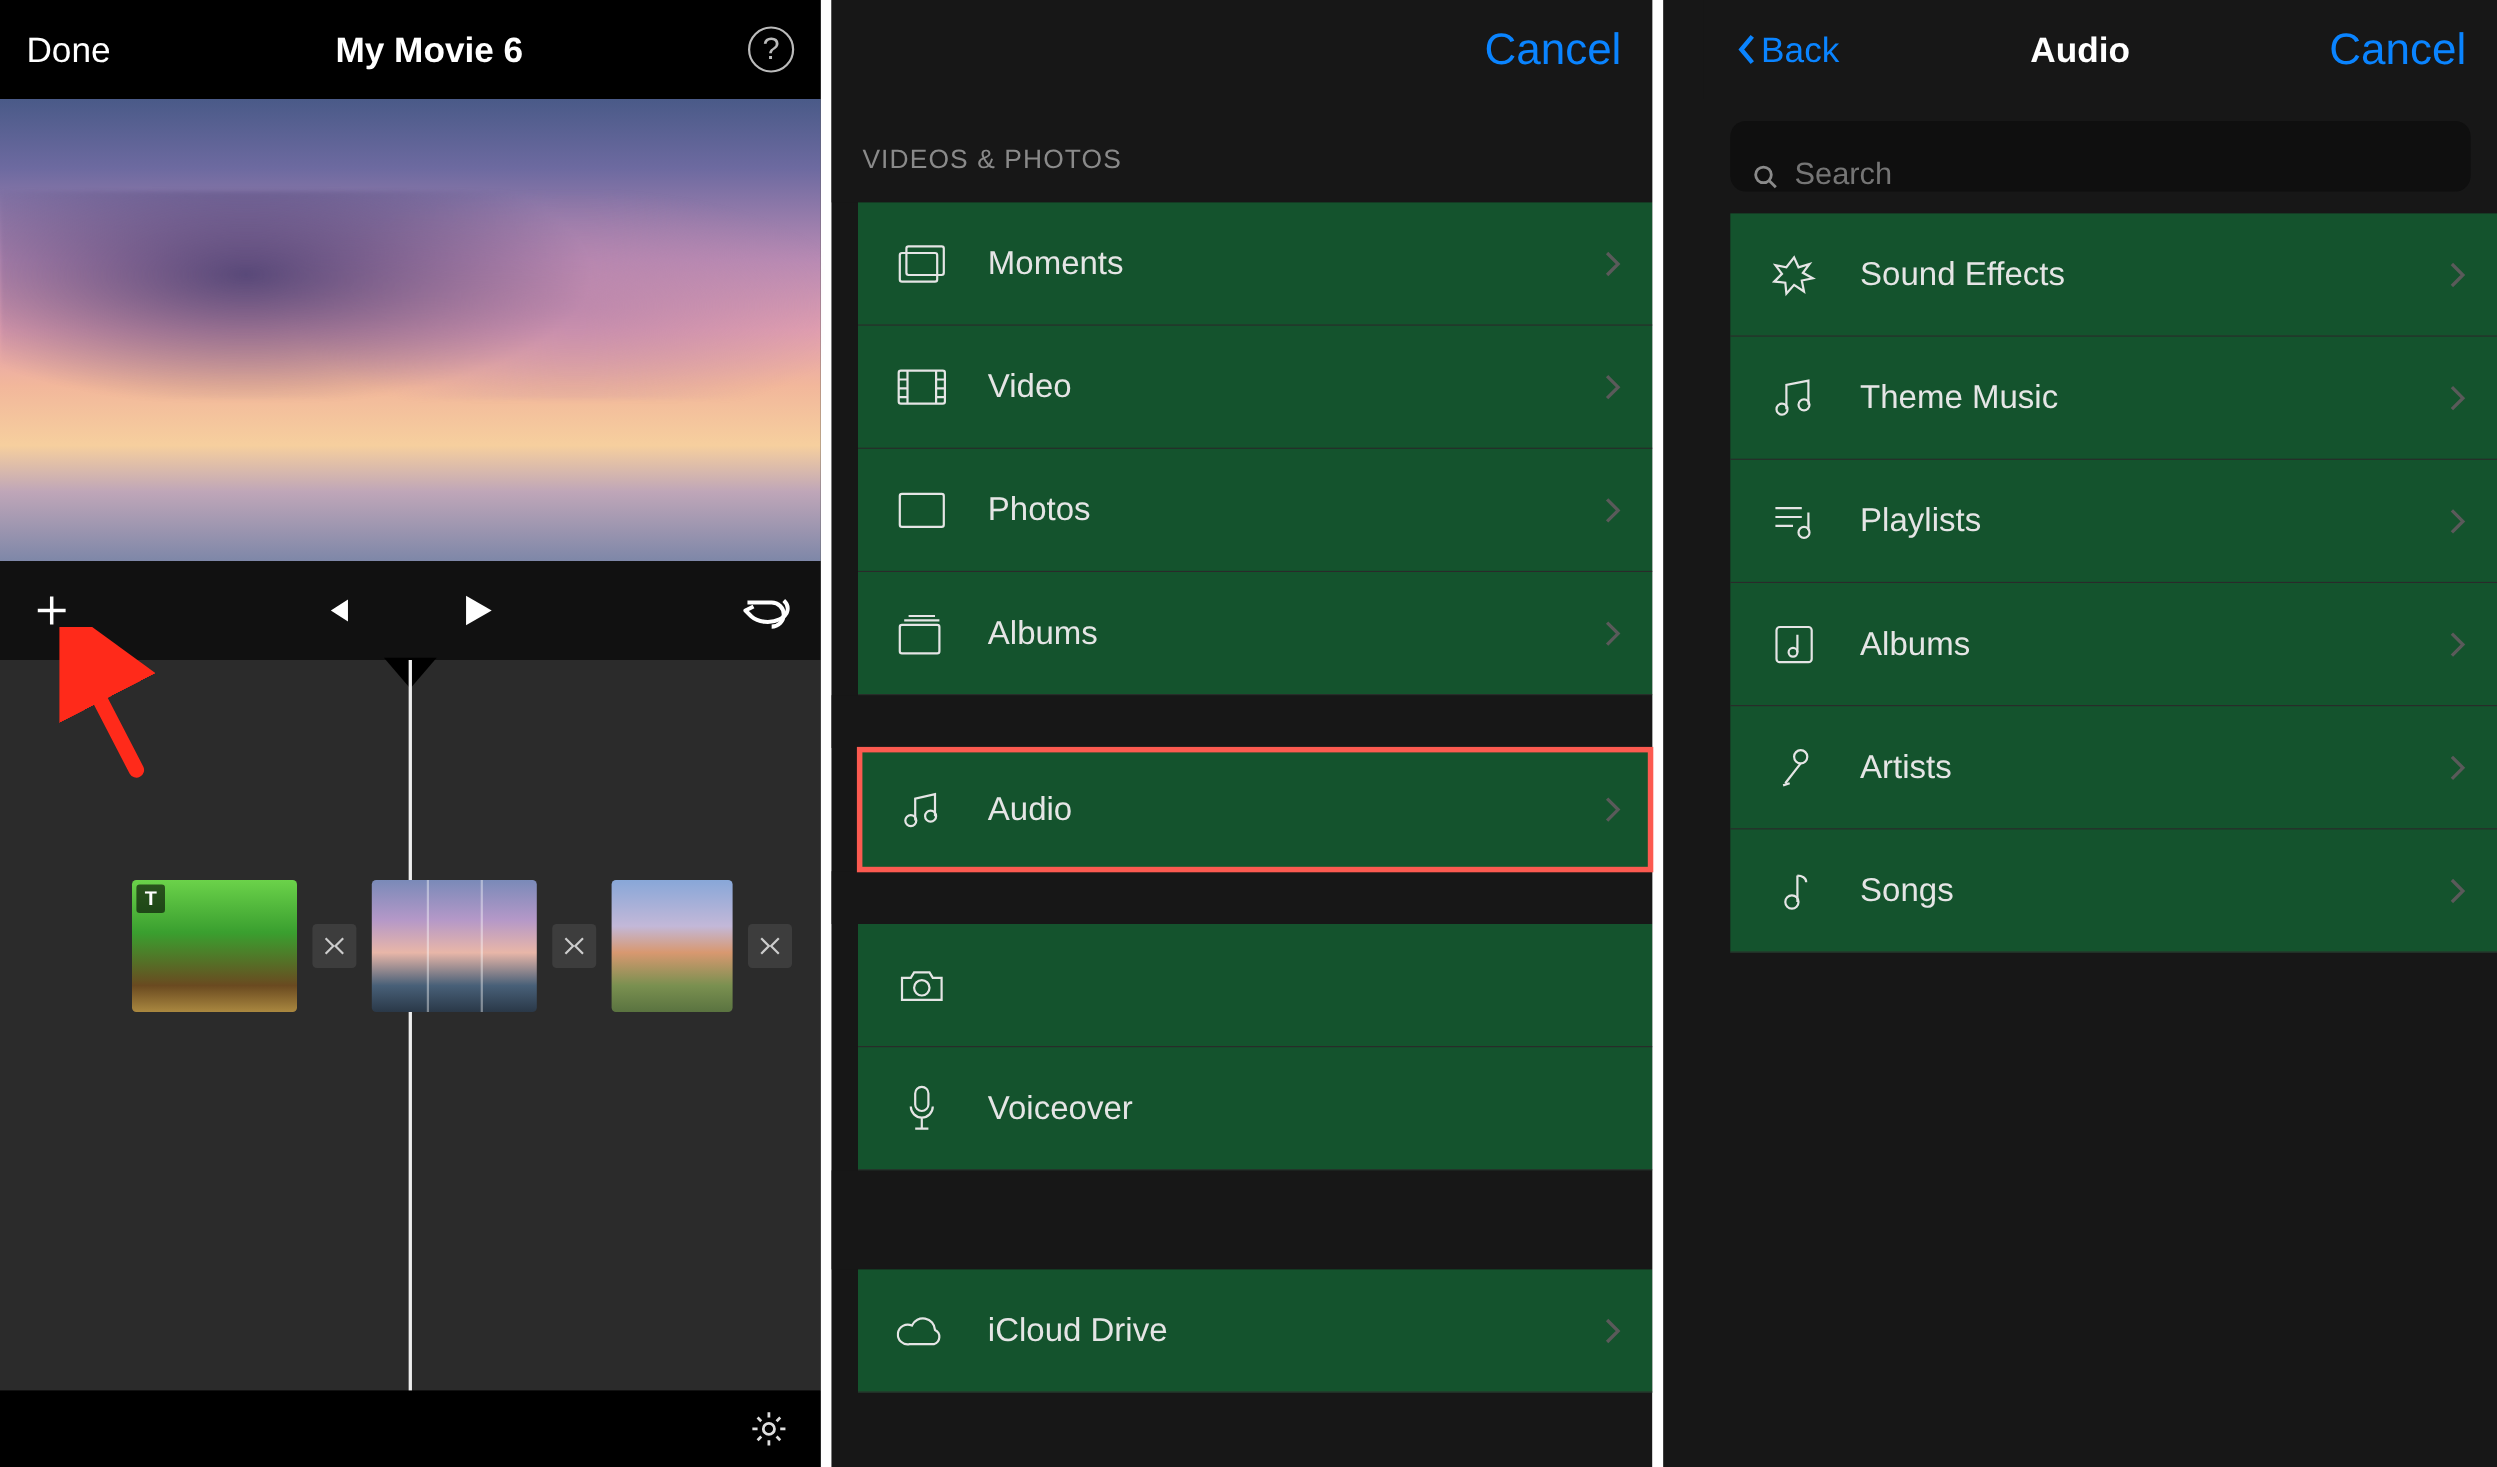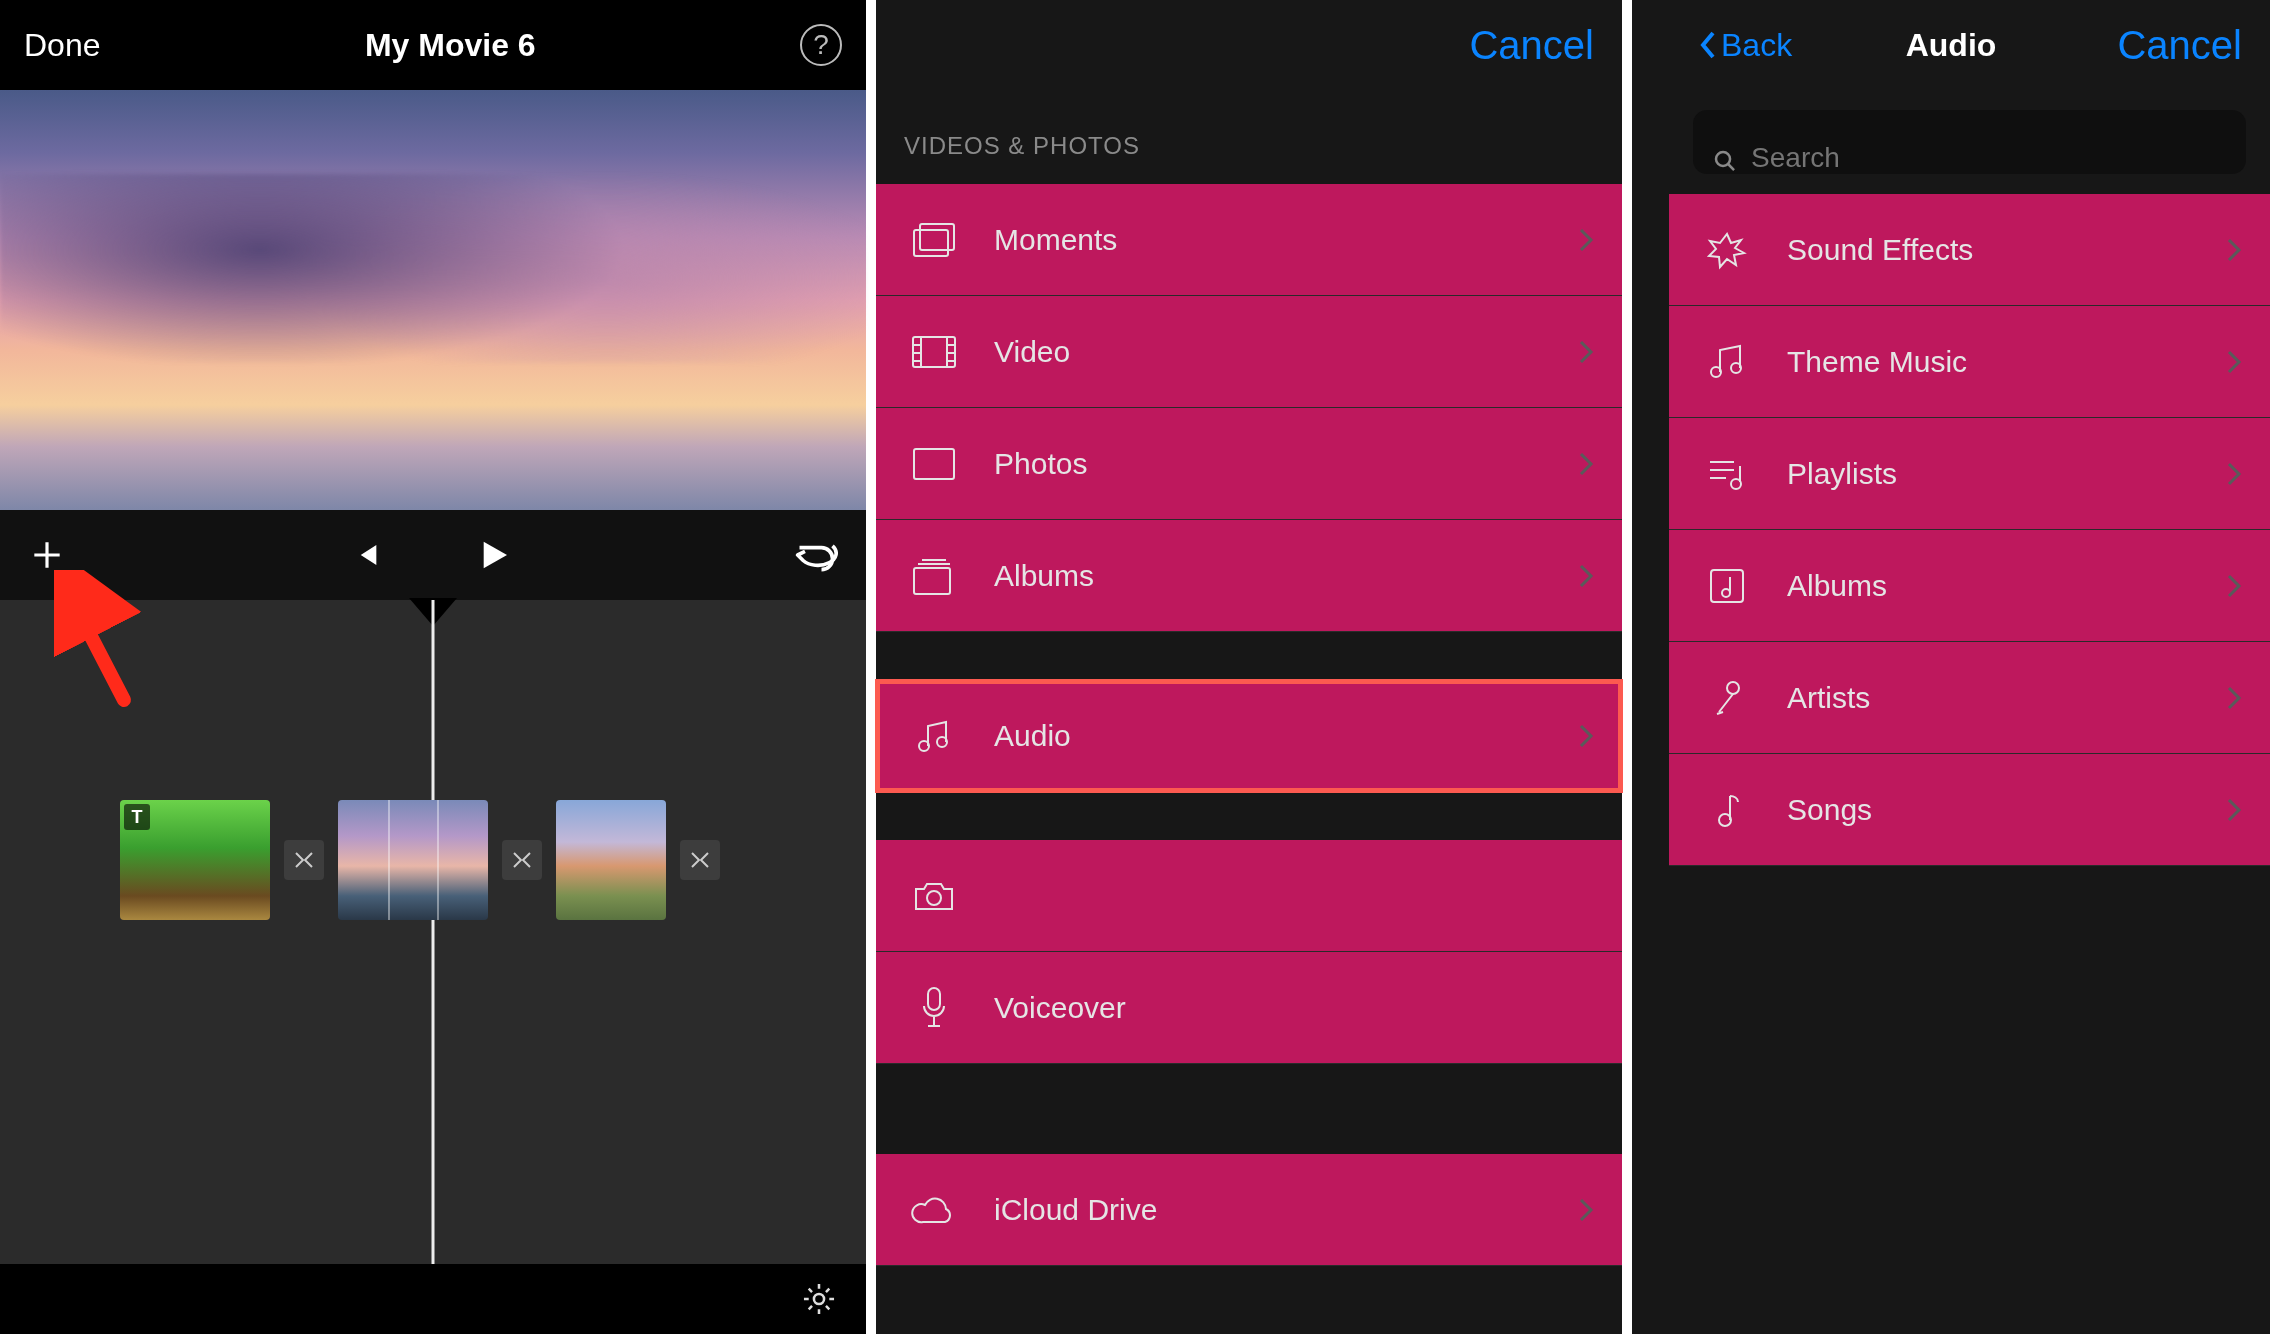--- a/index.html
+++ b/index.html
@@ -11,21 +11,21 @@
   height: 1334px;
   overflow: hidden;
 }
 .panel {
   height: 100%;
   position: relative;
   display: flex;
   flex-direction: column;
   background: #171717;
 }
-.panel1 { width: 876px; border-right: 10px solid #fff; background: #000; text-align: right; }
+.panel1 { width: 756px; border-right: 10px solid #fff; background: #000; text-align: right; }
 .panel2 { width: 756px; border-right: 10px solid #fff; }
 .panel3 { flex: 1; padding-left: 37px; }
 
 
 .editor-header {
   height: 90px;
   background: #000;
   display: flex;
   align-items: center;
   justify-content: space-between;
@@ -107,21 +107,21 @@
   height: 90px; display: flex; align-items: center; justify-content: space-between;
   padding: 0 28px; background: #171717;
 }
 .nav-header.p2 { justify-content: flex-end; }
 .nav-back { color: #0a84ff; font-size: 32px; display:flex; align-items:center; gap:4px;}
 .nav-title { color:#fff; font-size:32px; font-weight:600; position:absolute; left:50%; transform:translateX(-50%);}
 .nav-cancel { color:#0a84ff; font-size:40px; }
 .section-header {
   color:#8a8a8a; font-size:24px; letter-spacing:1px; padding: 42px 28px 24px; background:#171717;
 }
-.list { background:#be185d; }
+.list { background:#14532d;margin-left:24px; }
 .row {
   display:flex; align-items:center; height: 112px; padding: 0 28px;
   border-bottom: 1px solid #2a2a2a; position:relative;
 }
 .row .ricon { width: 60px; display:flex; justify-content:center; color:#e5e5e5; }
 .row .rlabel { color:#e5e5e5; font-size:30px; margin-left: 30px; flex:1; }
 .row .chev { color:#5a5a5a; }
 .row.highlight { outline: 5px solid #fc5a50; outline-offset: -4px; }
 .gap { height: 90px; background:#171717; }
 .gap-sm { height: 48px; background:#171717; }

